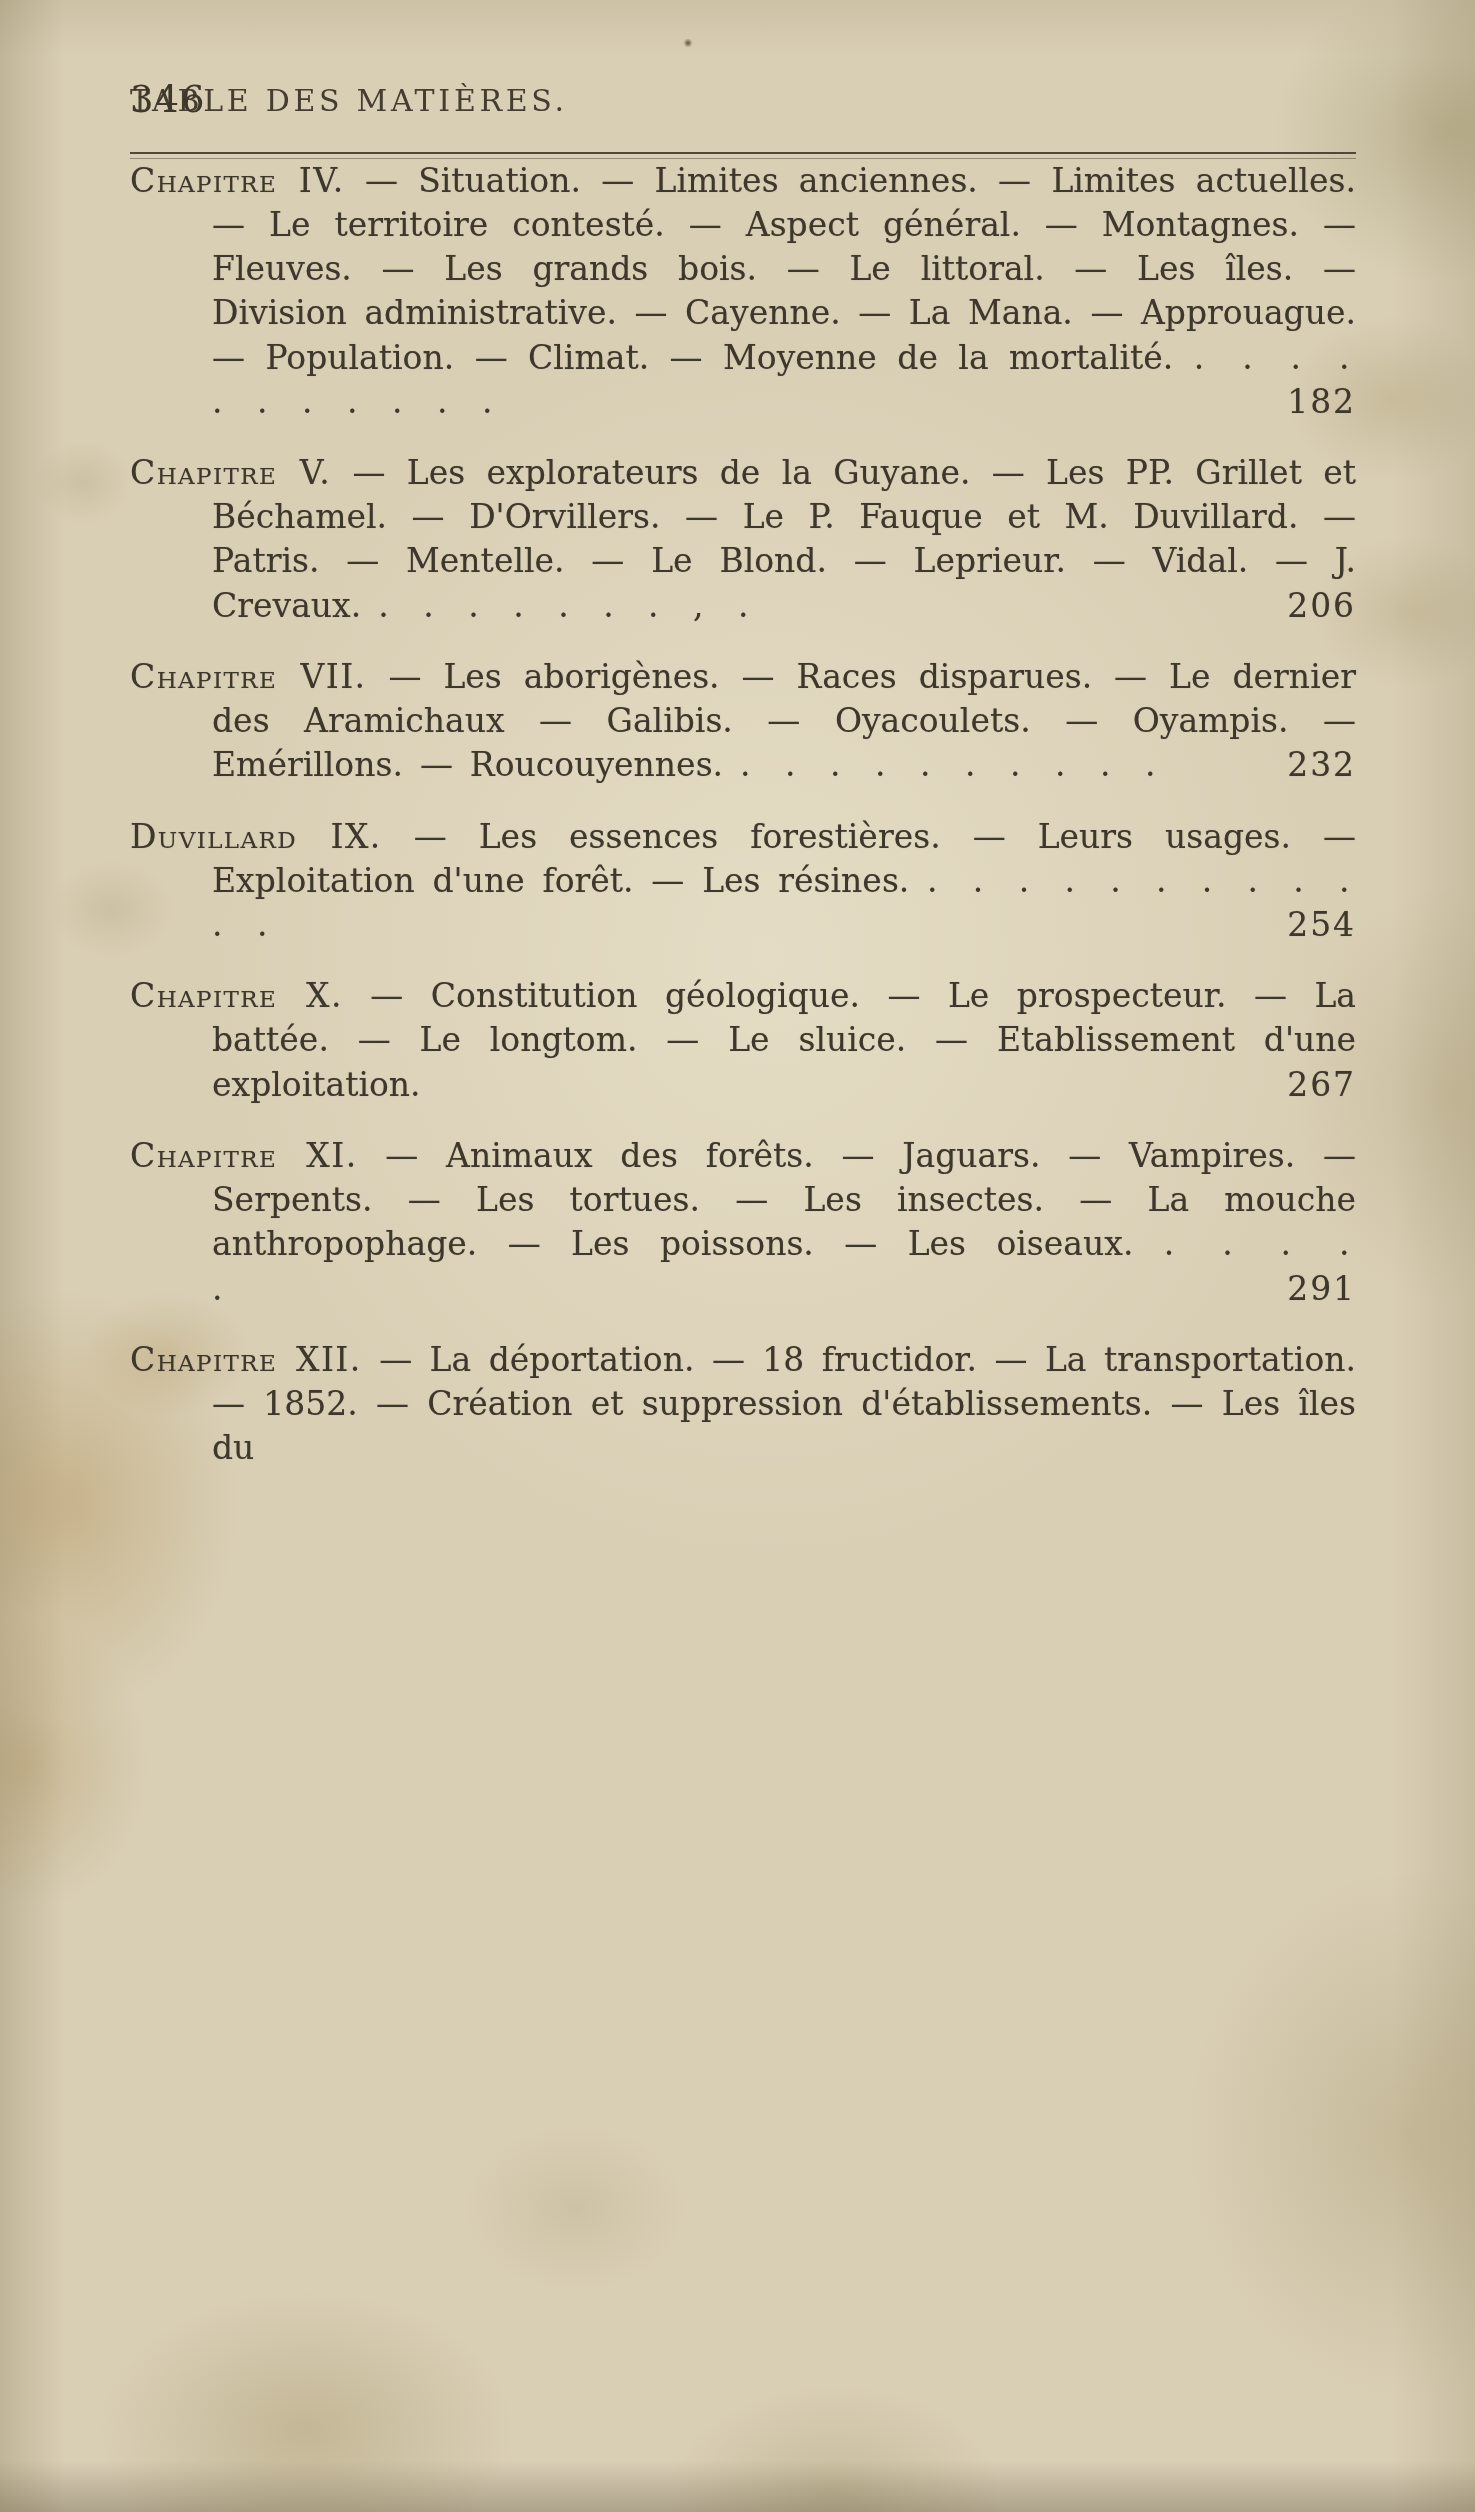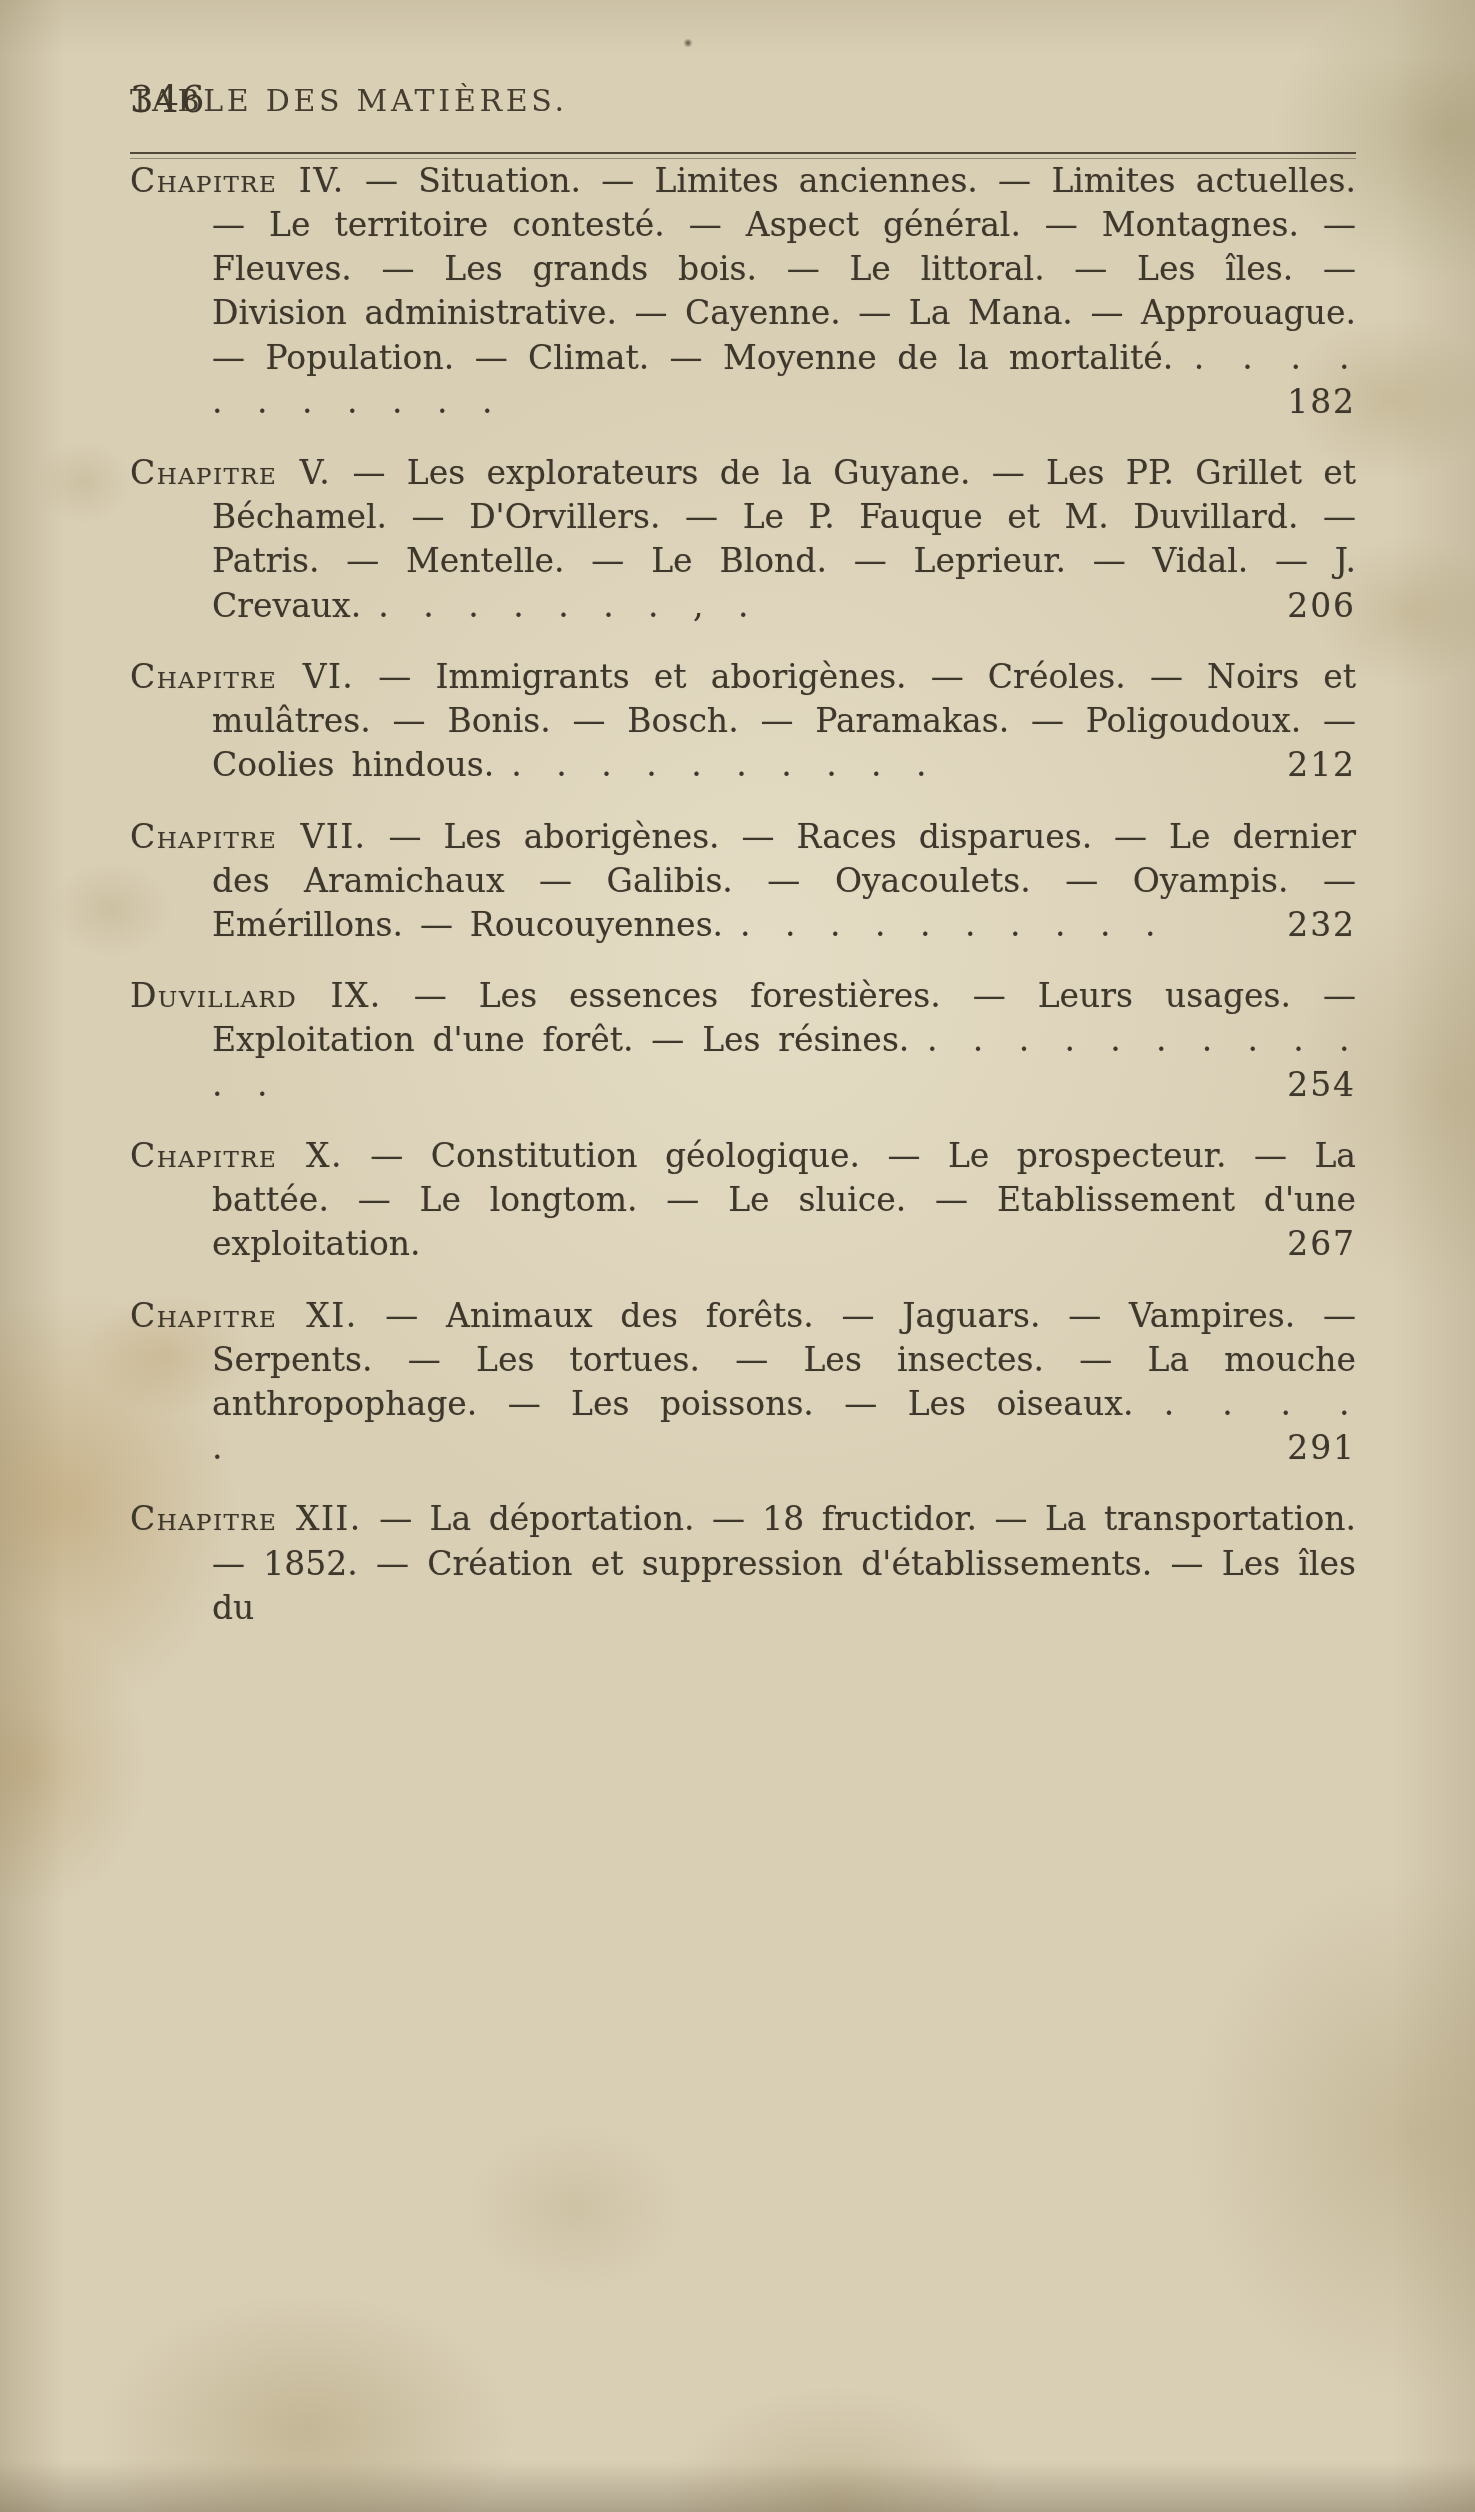--- a/index.html
+++ b/index.html
@@ -130,26 +130,20 @@
         <span class="pref">182</span>
       </div>
 
       <div class="entry">
         <span class="chap">Chapitre V.</span>
         <span class="etext">— Les explorateurs de la Guyane. — Les PP. Grillet et Béchamel. — D'Orvillers. — Le P. Fauque et M. Duvillard. — Patris. — Mentelle. — Le Blond. — Leprieur. — Vidal. — J. Crevaux.</span>
         <span class="leaders">. . . . . . . , .</span>
         <span class="pref">206</span>
       </div>
 
-      <div class="entry">
-        <span class="chap">Chapitre VI.</span>
-        <span class="etext">— Immigrants et aborigènes. — Créoles. — Noirs et mulâtres. — Bonis. — Bosch. — Paramakas. — Poligoudoux. — Coolies hindous.</span>
-        <span class="leaders">. . . . . . . . . .</span>
-        <span class="pref">212</span>
-      </div>
 
       <div class="entry">
         <span class="chap">Chapitre VII.</span>
         <span class="etext">— Les aborigènes. — Races disparues. — Le dernier des Aramichaux — Galibis. — Oyacoulets. — Oyampis. — Emérillons. — Roucouyennes.</span>
         <span class="leaders">. . . . . . . . . .</span>
         <span class="pref">232</span>
       </div>
 
 
       <div class="entry">

